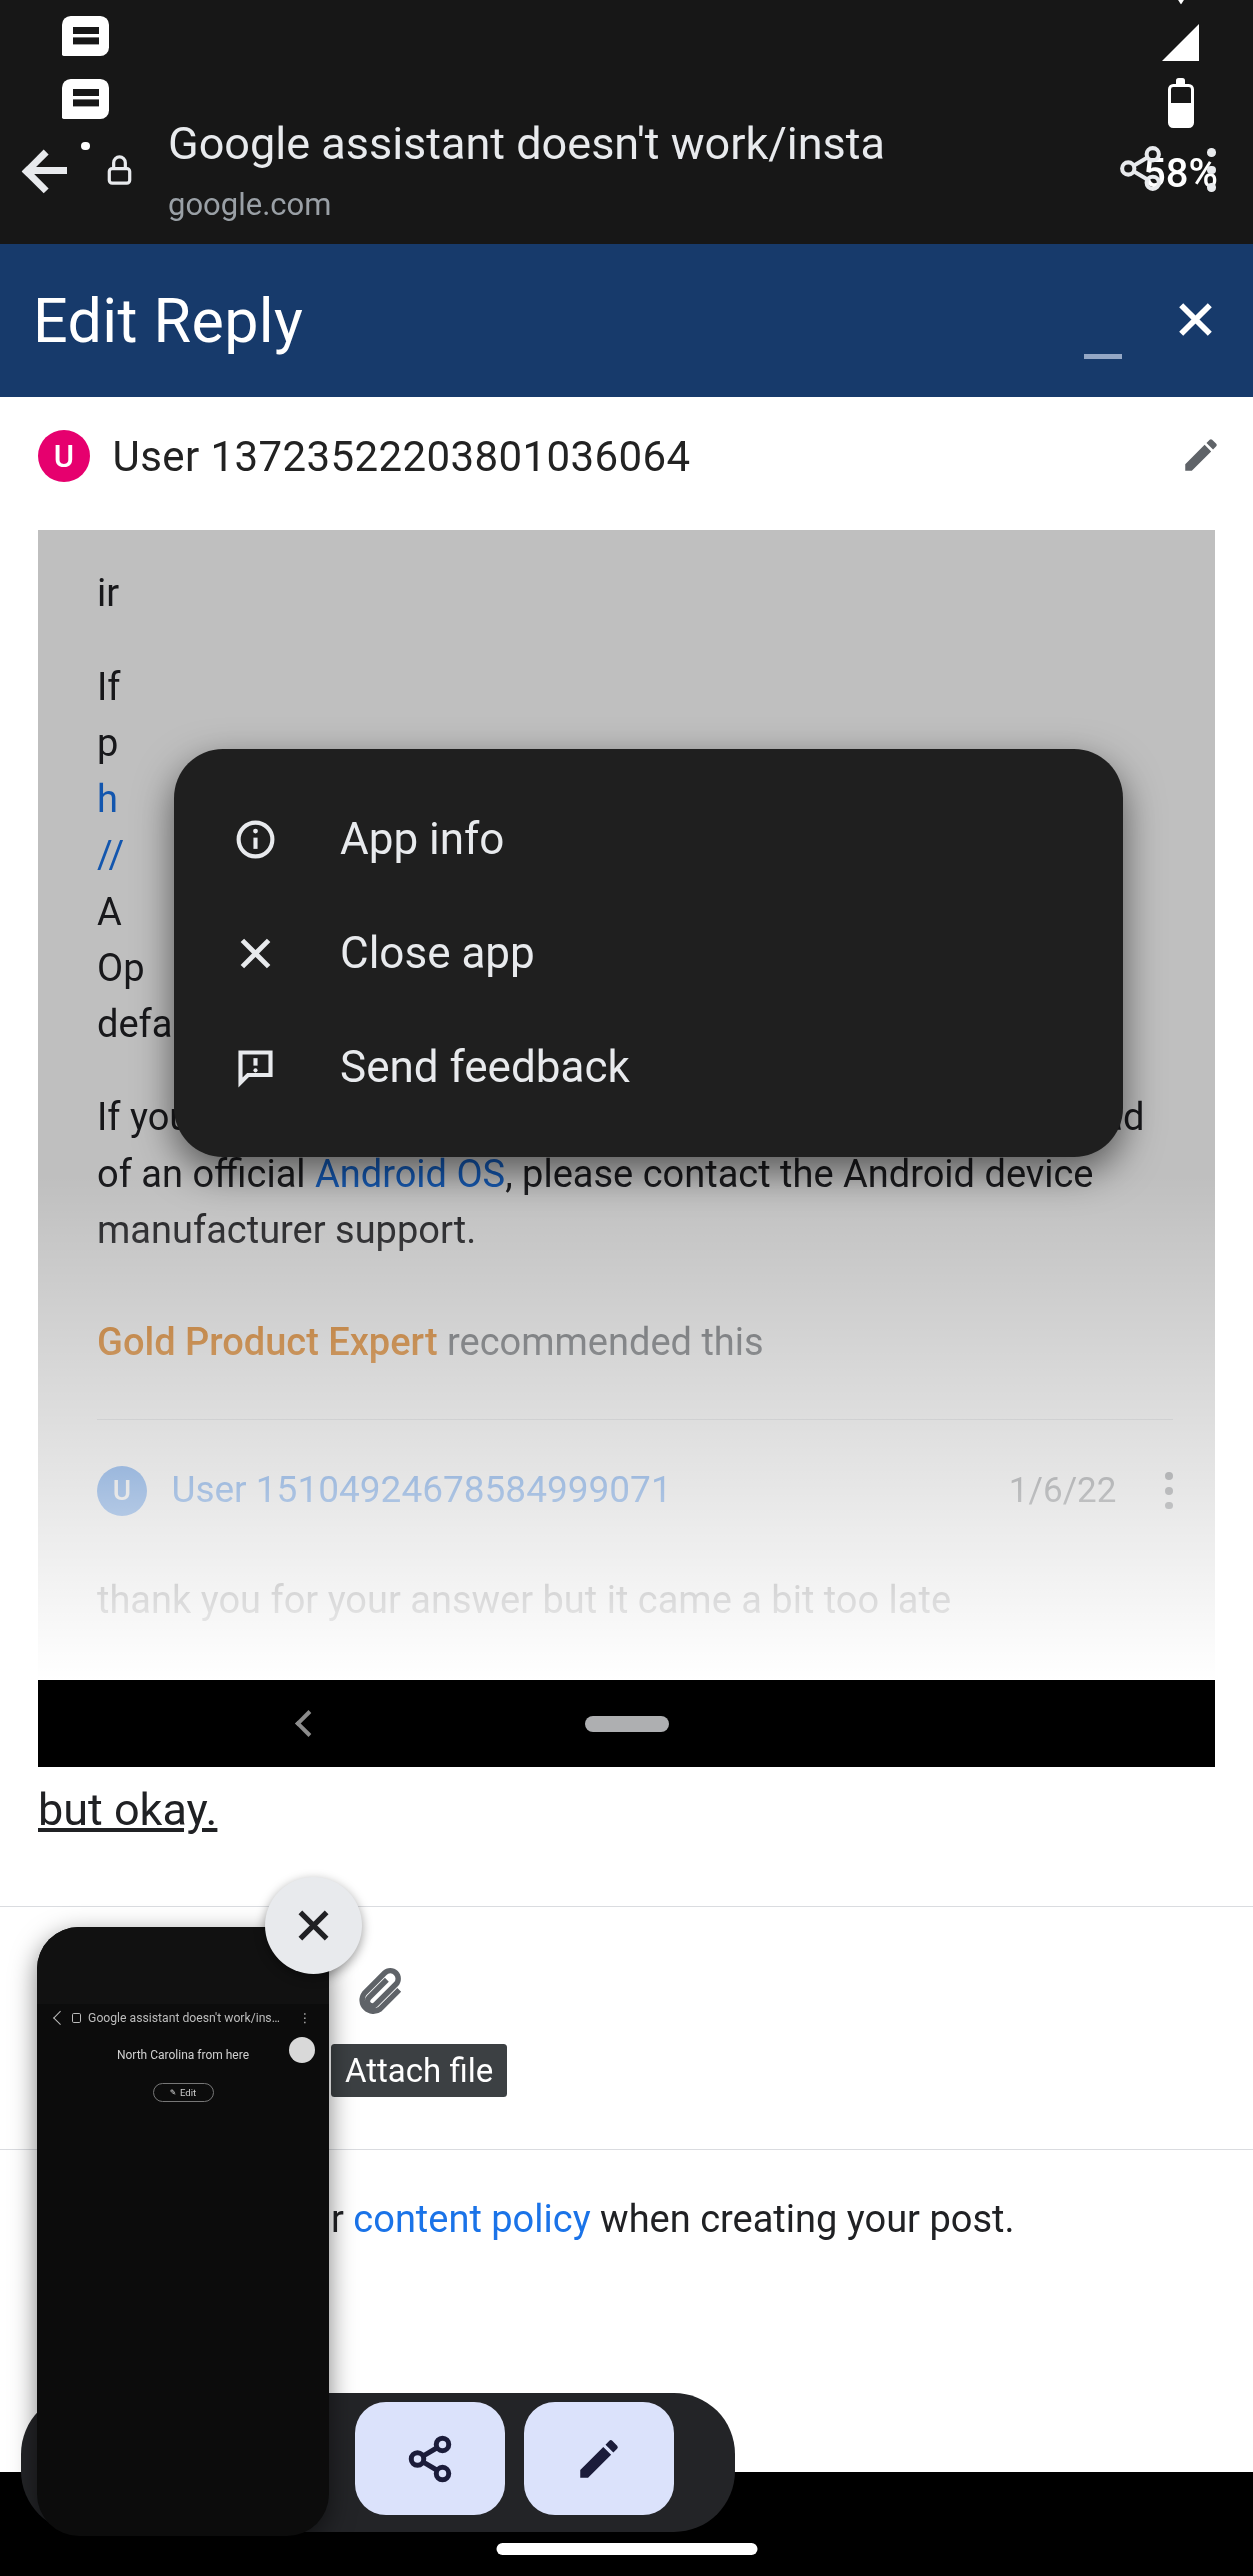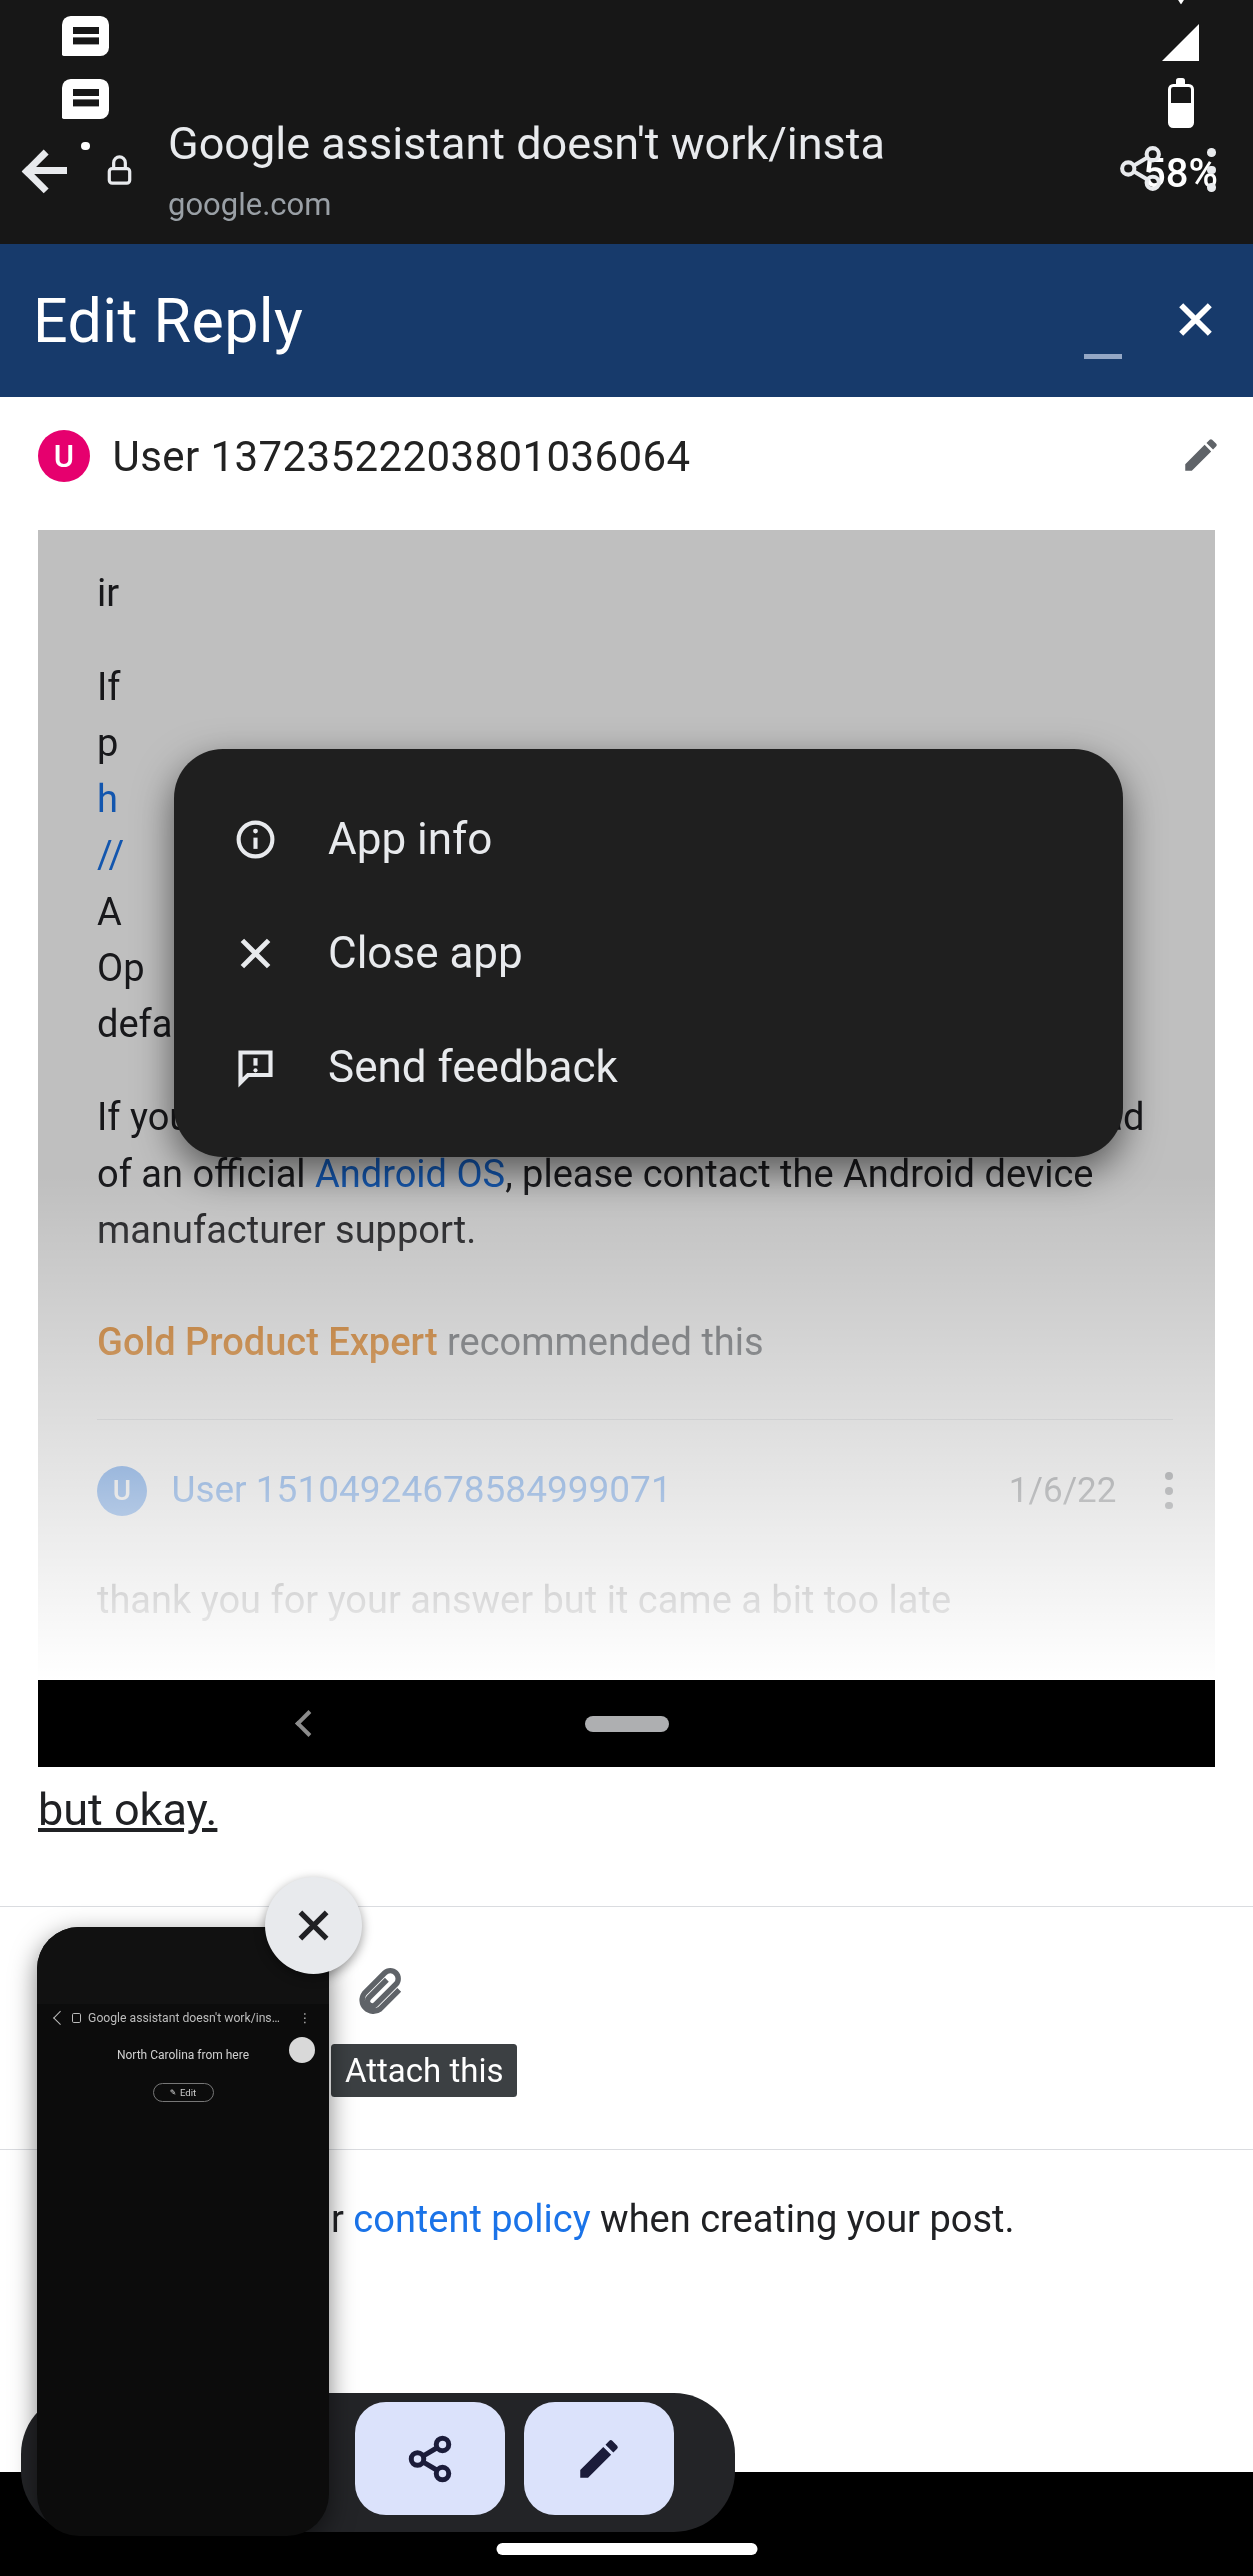--- a/index.html
+++ b/index.html
@@ -65,21 +65,21 @@
   .quoted-navstrip { height:87px; background:#000; display:flex; align-items:center; justify-content:center; position:relative; }
   .quoted-navstrip .chev { position:absolute; left:261px; width:19px; height:19px; border-left:4.4px solid #bbb; border-bottom:4.4px solid #bbb; transform:rotate(45deg); }
   .quoted-navstrip .pill { width:84px; height:15.7px; border-radius:10.4px; background:#e8eaed; }
 
   
   .quoted::before { content:""; position:absolute; inset:0; background:#000; opacity:0.25; pointer-events:none; z-index:1; }
   .quoted::after { content:""; position:absolute; left:0; right:0; bottom:87px; height:505px; background:linear-gradient(to bottom, transparent, #fff); pointer-events:none; z-index:1; }
 
   
   .popup { position:absolute; left:174px; top:505px; width:949px; background:#1f1f1f; border-radius:49px; padding:33px 0; box-shadow:0 14px 38px rgba(0,0,0,0.55); z-index:5; }
-  .popup-row { display:flex; align-items:center; gap:48px; padding:31px 57px; color:#e8eaed; font-size:44px; }
+  .popup-row { display:flex; align-items:center; gap:60px; padding:31px 57px; color:#e8eaed; font-size:44px; }
   .popup-row .pic { width:49px; display:flex; justify-content:center; }
   .pic svg { width:45px; height:45px; }
 
   
   .after-quote { padding:15.7px 38px 35px 38px; font-size:45px; color:#202124;text-decoration:underline; }
 
   
   .compose { border-top:1.7px solid #dadce0; border-bottom:1.7px solid #dadce0; padding:50px 0 52px 0; margin-top:35px; background:#fff; }
   .compose .tools { display:flex; align-items:center; gap:26px; padding-left:331px; }
   .tool-btn { width:96px; height:96px; border:1.7px solid #dadce0; border-radius:10.4px; display:flex; align-items:center; justify-content:center; background:#fafafa; }
@@ -257,21 +257,21 @@
   </div>
 
   <div class="after-quote">but okay.</div>
 
   <div class="compose">
     <div class="tools">
       <div class="tool-btn attach">
         <svg class="clip" viewBox="0 0 24 24" fill="none" stroke="#5f6368" stroke-width="2.4">
             <path d="M21 11.5l-8.5 8.5a5 5 0 0 1-7-7l9-9a3.5 3.5 0 0 1 5 5l-9 9a2 2 0 0 1-3-3l8-8"></path>
           </svg>
-        <span class="lbl">Attach this</span>
+        <span class="lbl">Attach file</span>
       </div>
     </div>
   </div>
   <div class="policy">
     <span>r </span><a>content policy</a><span> when creating your post.</span>
   </div>
 
   <div class="bottom-blackstrip"></div>
 
 </div>

